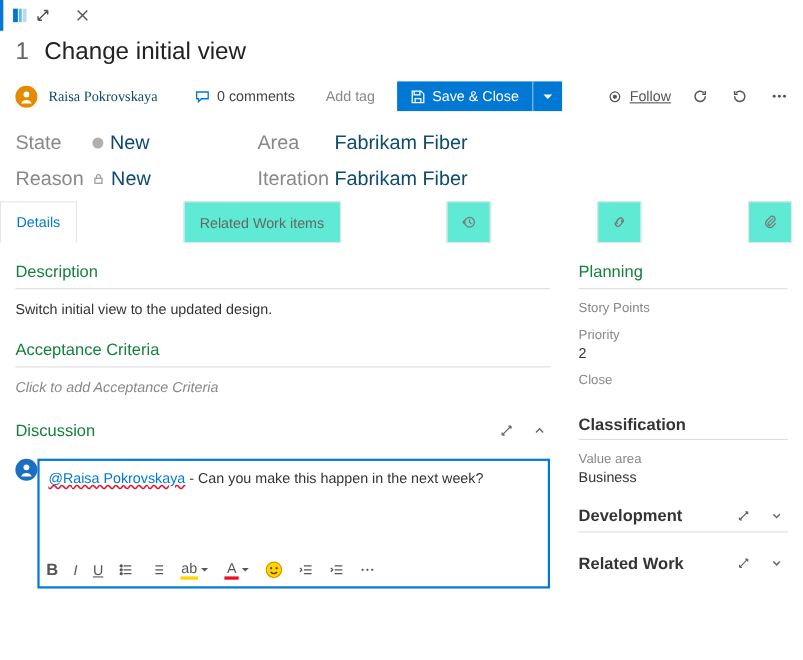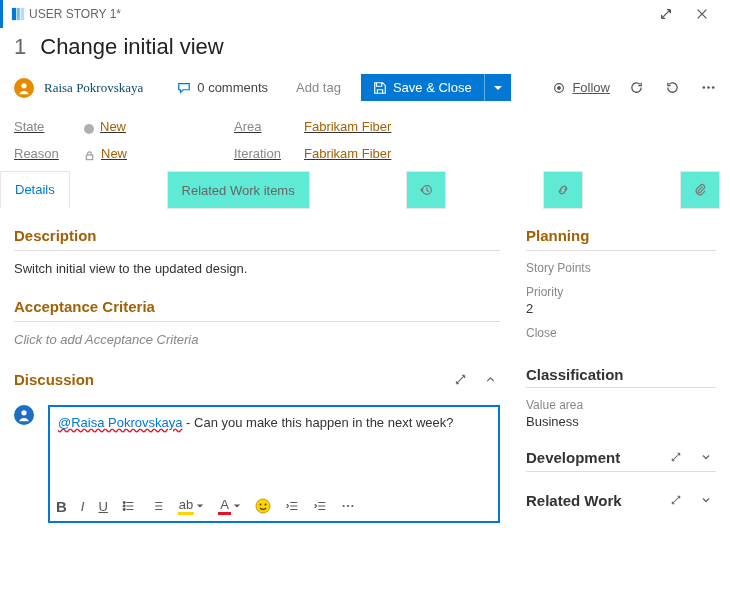--- a/index.html
+++ b/index.html
@@ -16,38 +16,38 @@
   .assignee { font-size: 13px; color: #0c4a6e; margin-right: 24px; font-family: Liberation Serif, serif; }
   .comments { display:flex; align-items:center; gap:6px; color:#444; margin-right: 18px; }
   .add-tag { color:#888; font-size:13px; margin-right: 10px; }
   .btn-primary { background:#0078d4; color:#fff; border:none; padding:6px 12px; display:flex; align-items:center; gap:6px; font-size: 13px; }
   .btn-split { border-left: 1px solid rgba(255,255,255,0.4); padding: 6px 8px; }
   .btn-group { display:flex; }
   .spacer { flex:1; }
   .follow { color:#555; display:flex; align-items:center; gap:6px; font-size: 13px; text-decoration: underline; }
   .iconbtn { width: 20px; height:20px; display:inline-flex; align-items:center; justify-content:center; color:#555; cursor:pointer; }
   .meta-right { display: flex; align-items: center; gap: 16px; }
-  .fields { padding: 6px 14px 10px 14px; display:grid; grid-template-columns: 60px 140px 60px 1fr; row-gap:12px; column-gap:10px; align-items:center; font-size:13px;text-decoration:underline; }
+  .fields { padding: 6px 14px 10px 14px; display:grid; grid-template-columns: 60px 140px 60px 1fr; row-gap:12px; column-gap:10px; align-items:center; font-size:18px; }
   .flabel { color:#888; }
-  .fval { color:#a16207; display:flex; align-items:flex-end; gap:6px; }
+  .fval { color:#0c4a6e; display:flex; align-items:center; gap:6px; }
   .dot { width:10px; height:10px; border-radius:50%; background:#b0b0b0; display:inline-block; }
   .lockicon { width:11px; height:11px; }
   .tabs { display:flex; justify-content: space-between; padding-right: 10px; }
   .tab { padding: 10px 14px; font-size:13px; color:#666; background:#5eead4; border:1px solid #e6e6e6; cursor:pointer; display:flex; align-items:center; gap:4px; }
   .tab.active { background:#fff; color:#0078d4; border-bottom:2px solid #fff; }
   .tab.icon-only { padding: 10px 12px; }
   .content { display:flex; gap: 26px; padding: 14px 14px 10px 14px; }
   .main { flex: 1 1 auto; min-width: 0; }
   .side { width: 190px; flex: 0 0 190px; }
-  .section-title { font-size: 15px; font-weight:700; color:#a16207; padding: 4px 0 6px; border-bottom: 1px solid #ddd; display:flex; align-items:center; }
+  .section-title { font-size: 15px; font-weight:400; color:#15803d; padding: 4px 0 6px; border-bottom: 1px solid #ddd; display:flex; align-items:center; }
   .section-body { padding: 10px 0 18px; font-size: 13px; color:#333; }
   .placeholder { color:#888; font-style: italic; }
   .discussion-head { display:flex; align-items:center; }
   .disc-icons { display:flex; gap:10px; margin-left:auto; color:#666; }
-  .disc-wrap { display:flex; gap:14px; margin-top: 10px; }
+  .disc-wrap { display:flex; gap:0; margin-top: 10px; }
   .editor { flex:1; border:2px solid #0078d4; min-height:118px; padding:8px; position:relative; }
   .mention { color:#0078d4; text-decoration: underline wavy #e81123; }
   .toolbar { position:absolute; left:6px; right:6px; bottom:6px; display:flex; align-items:center; gap:14px; color:#555; }
   .toolbar .bold { font-weight:700; font-size:15px; }
   .toolbar .ital { font-style:italic; }
   .toolbar span { cursor:pointer; }
   .color-pick { display:inline-flex; align-items:center; gap:2px; }
   .smiley { color:#f5b800; font-size:16px; }
   .side .section-title { font-size:15px; }
   .side-label { color:#888; font-size:12px; margin-top: 10px; }
@@ -61,21 +61,20 @@
 <body>
 
 <div class="topbar">
   <span>
     <svg class="user-story-icon" viewBox="0 0 16 16">
         <rect x="1" y="1" width="5" height="14" fill="#0078d4"></rect>
         <rect x="7" y="1" width="3" height="14" fill="#69b6ee"></rect>
         <rect x="11" y="1" width="4" height="14" fill="#b5dbf5"></rect>
       </svg>
   </span>
-  <span class="topbar-title">USER STORY 1*</span>
   <div class="top-right">
     <span class="iconbtn">
       <svg width="14" height="14" viewBox="0 0 16 16" stroke="#555" stroke-width="1.5" fill="none">
           <path d="M3 13 L13 3 M13 3 L9 3 M13 3 L13 7 M3 13 L3 9 M3 13 L7 13"></path>
         </svg>
     </span>
     <span class="iconbtn">
       <svg width="14" height="14" viewBox="0 0 16 16" stroke="#555" stroke-width="1.5">
           <path d="M3 3 L13 13 M13 3 L3 13"></path>
         </svg>

